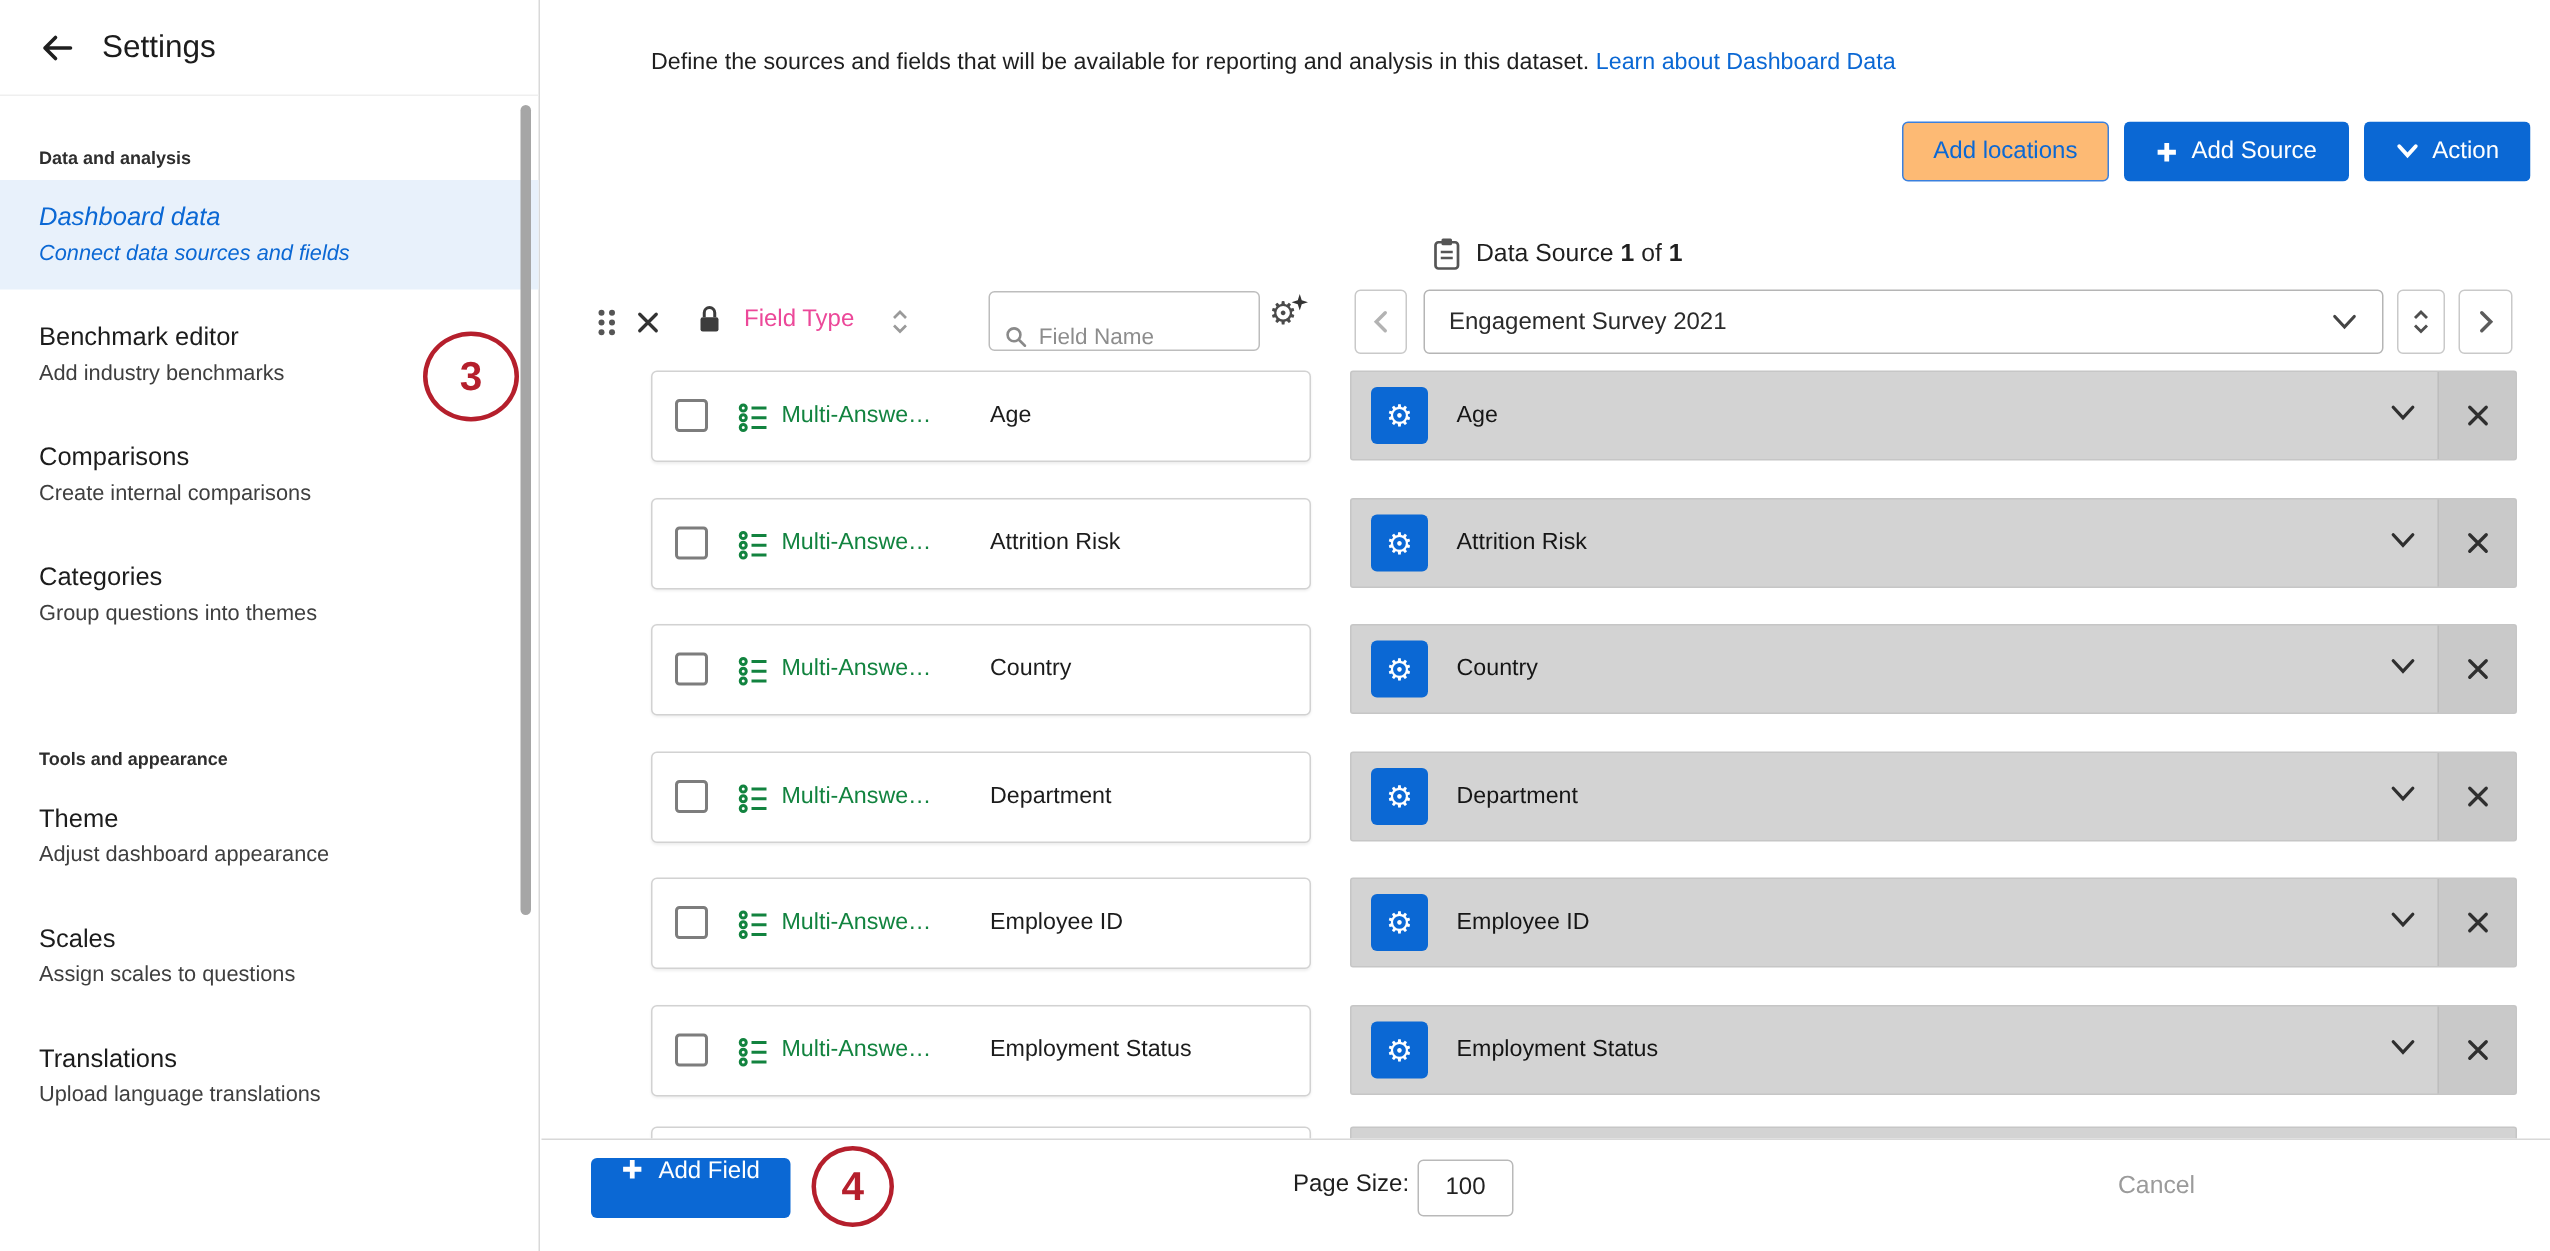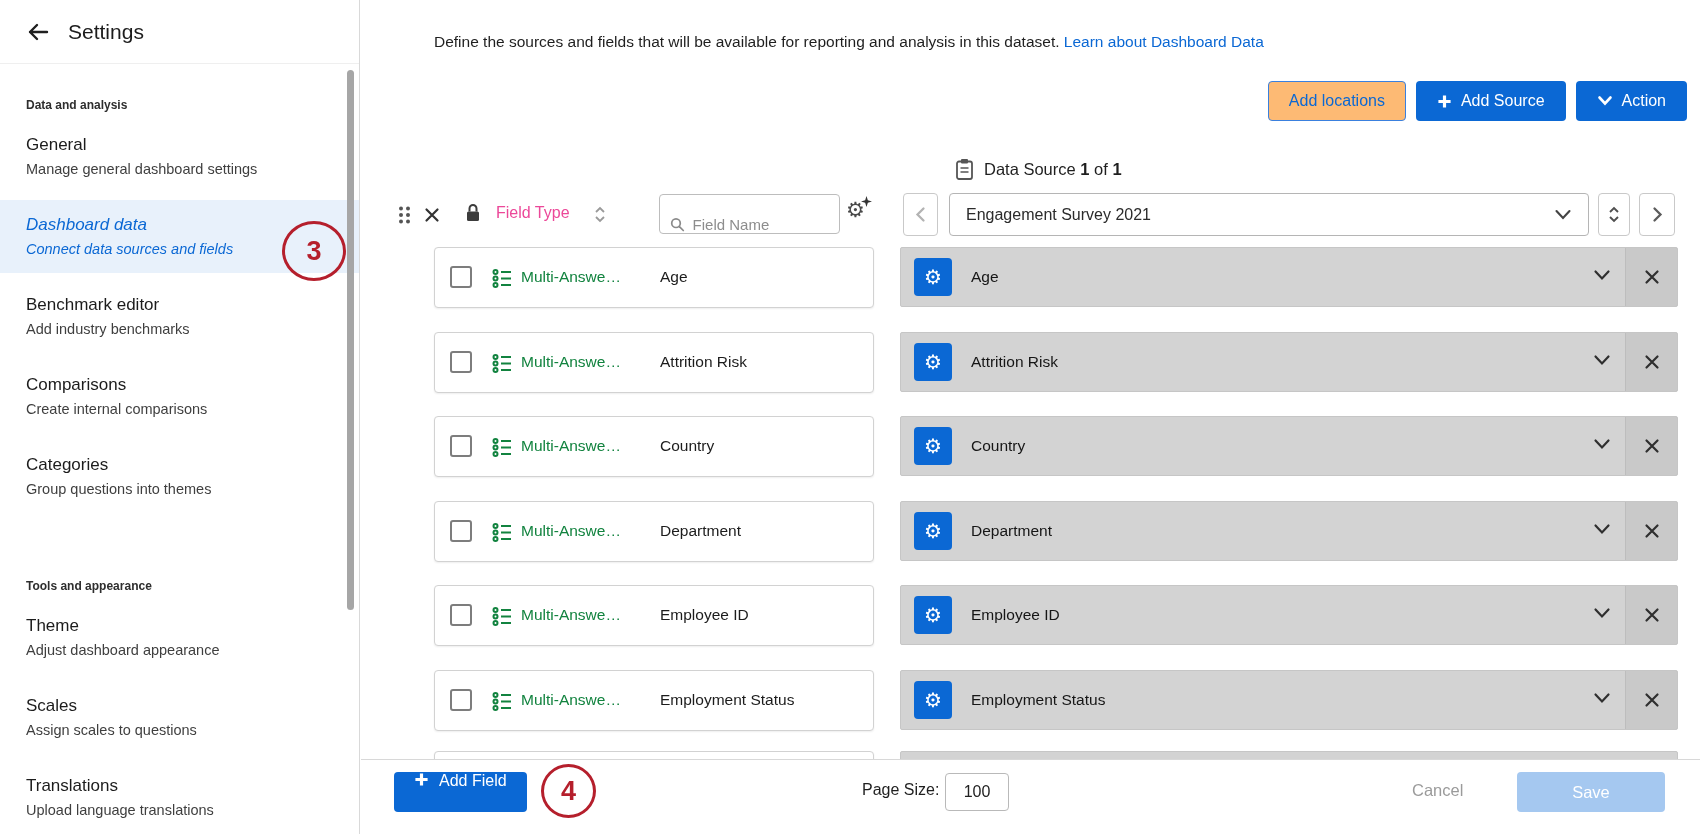--- a/index.html
+++ b/index.html
@@ -87,24 +87,20 @@
       <span class="back-btn">
         <svg width="24" height="24" viewBox="0 0 24 24">
             <path d="M11 5 L4 12 L11 19 M4 12 H21" stroke="#1f1f1f" stroke-width="2.4" fill="none" stroke-linecap="round" stroke-linejoin="round"></path>
           </svg>
       </span>
       <span class="sb-title">Settings</span>
     </div>
 
     <div class="sb-section">Data and analysis</div>
 
-    <div class="nav-item">
-      <div class="ni-title">General</div>
-      <div class="ni-sub">Manage general dashboard settings</div>
-    </div>
 
     <div class="nav-item selected">
       <div class="ni-title">Dashboard data</div>
       <div class="ni-sub">Connect data sources and fields</div>
     </div>
 
     <div class="nav-item">
       <div class="ni-title">Benchmark editor</div>
       <div class="ni-sub">Add industry benchmarks</div>
     </div>
@@ -465,18 +461,17 @@
     <svg width="15" height="15" viewBox="0 0 16 16">
         <path d="M8 1.5 V14.5 M1.5 8 H14.5" stroke="#fff" stroke-width="3.4"></path>
       </svg>
     <span>Add Field</span>
   </button>
 
   <span class="page-size-label">Page Size:</span>
   <input class="page-size-input" type="text" value="100" style="">
 
   <button class="cancel-btn">Cancel</button>
-  <button class="save-btn">Save</button>
 
   <div class="annot" id="circle3">3</div>
   <div class="annot" id="circle4">4</div>
 
 </div>
 
 </body></html>

